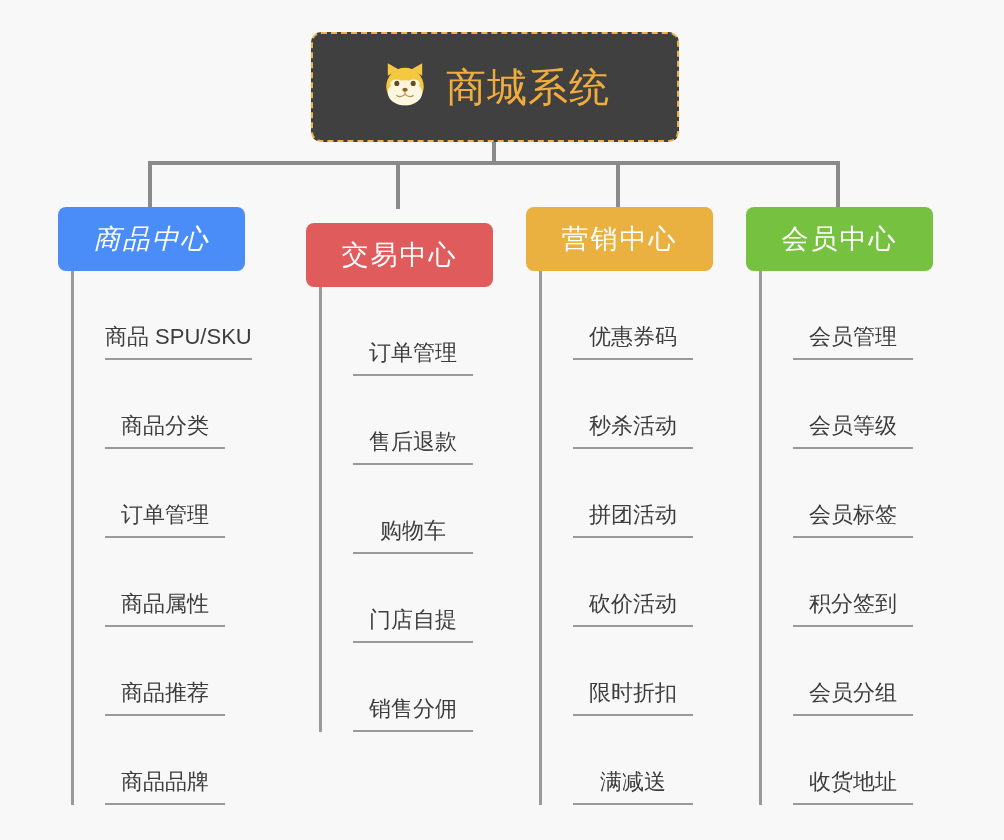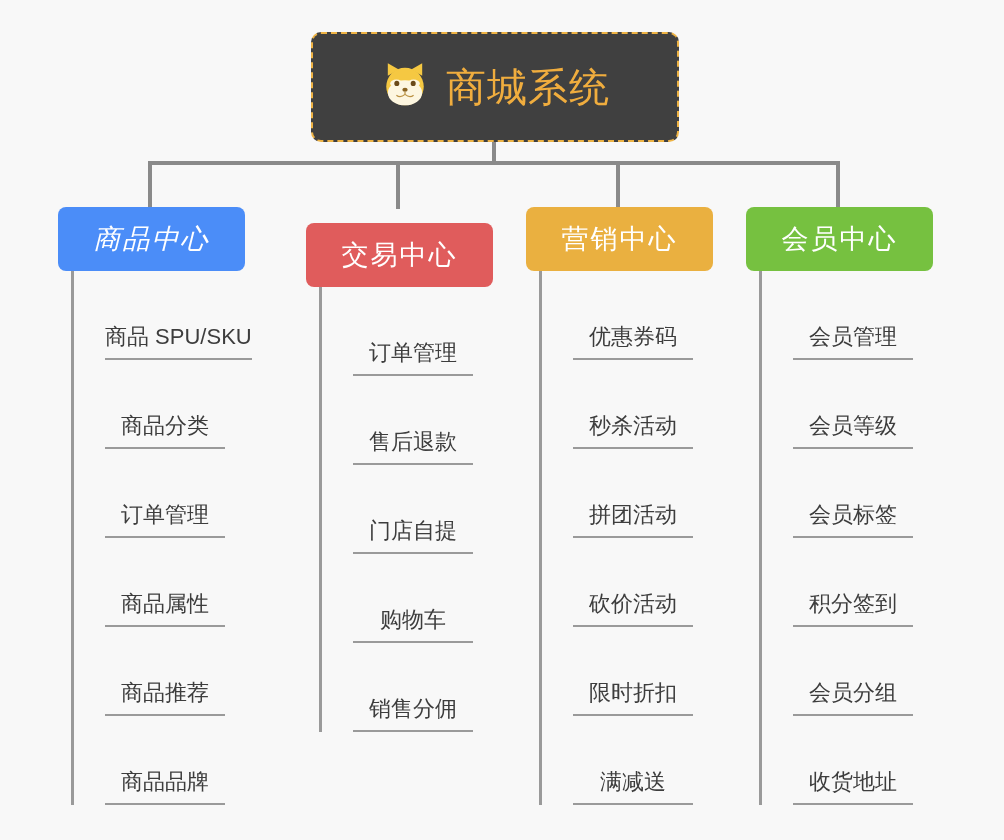--- a/index.html
+++ b/index.html
@@ -179,24 +179,24 @@
       <span class="cat-label">交易中心</span>
     </div>
     <div class="sub-list">
       <div class="sub-item">
           <span class="sub-text">订单管理</span>
         </div>
       <div class="sub-item">
           <span class="sub-text">售后退款</span>
         </div>
       <div class="sub-item">
+          <span class="sub-text">购物车</span>
+        </div>
+      <div class="sub-item">
           <span class="sub-text">门店自提</span>
-        </div>
-      <div class="sub-item">
-          <span class="sub-text">购物车</span>
         </div>
       <div class="sub-item">
           <span class="sub-text">销售分佣</span>
         </div>
     </div>
   </div>
 
   <div class="column" style="left:526px;">
     <div class="cat-box" style="width:187px; background:#eab040;justify-content:center;">
       <span class="cat-label">营销中心</span>

